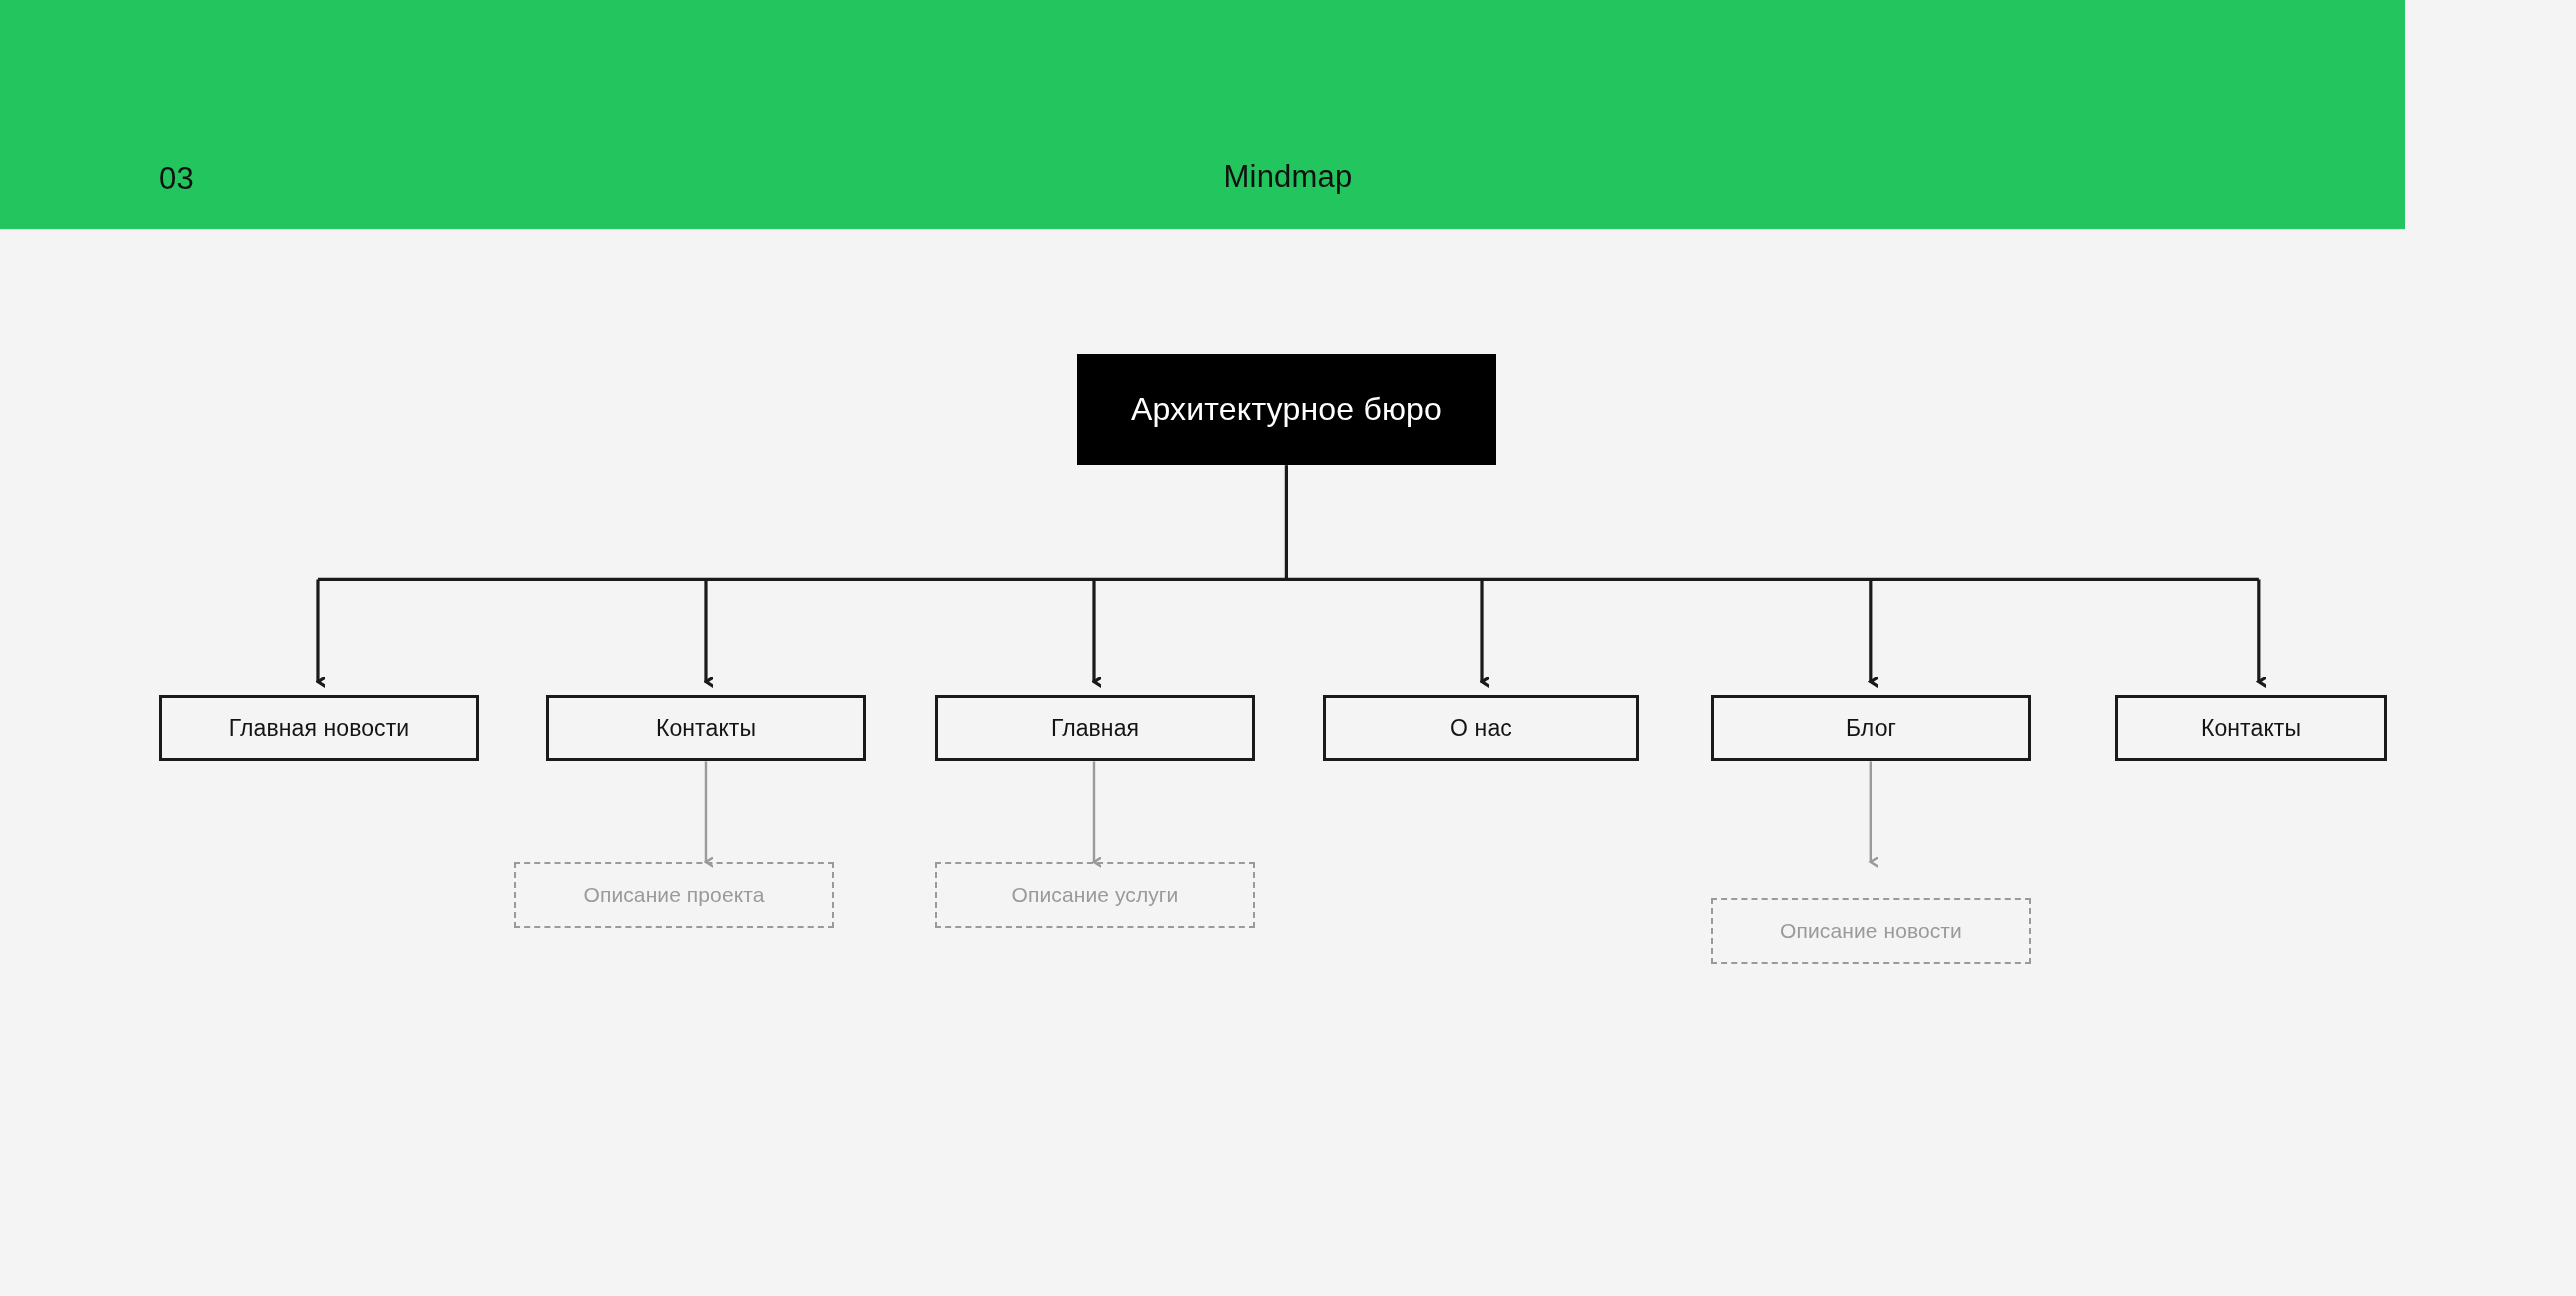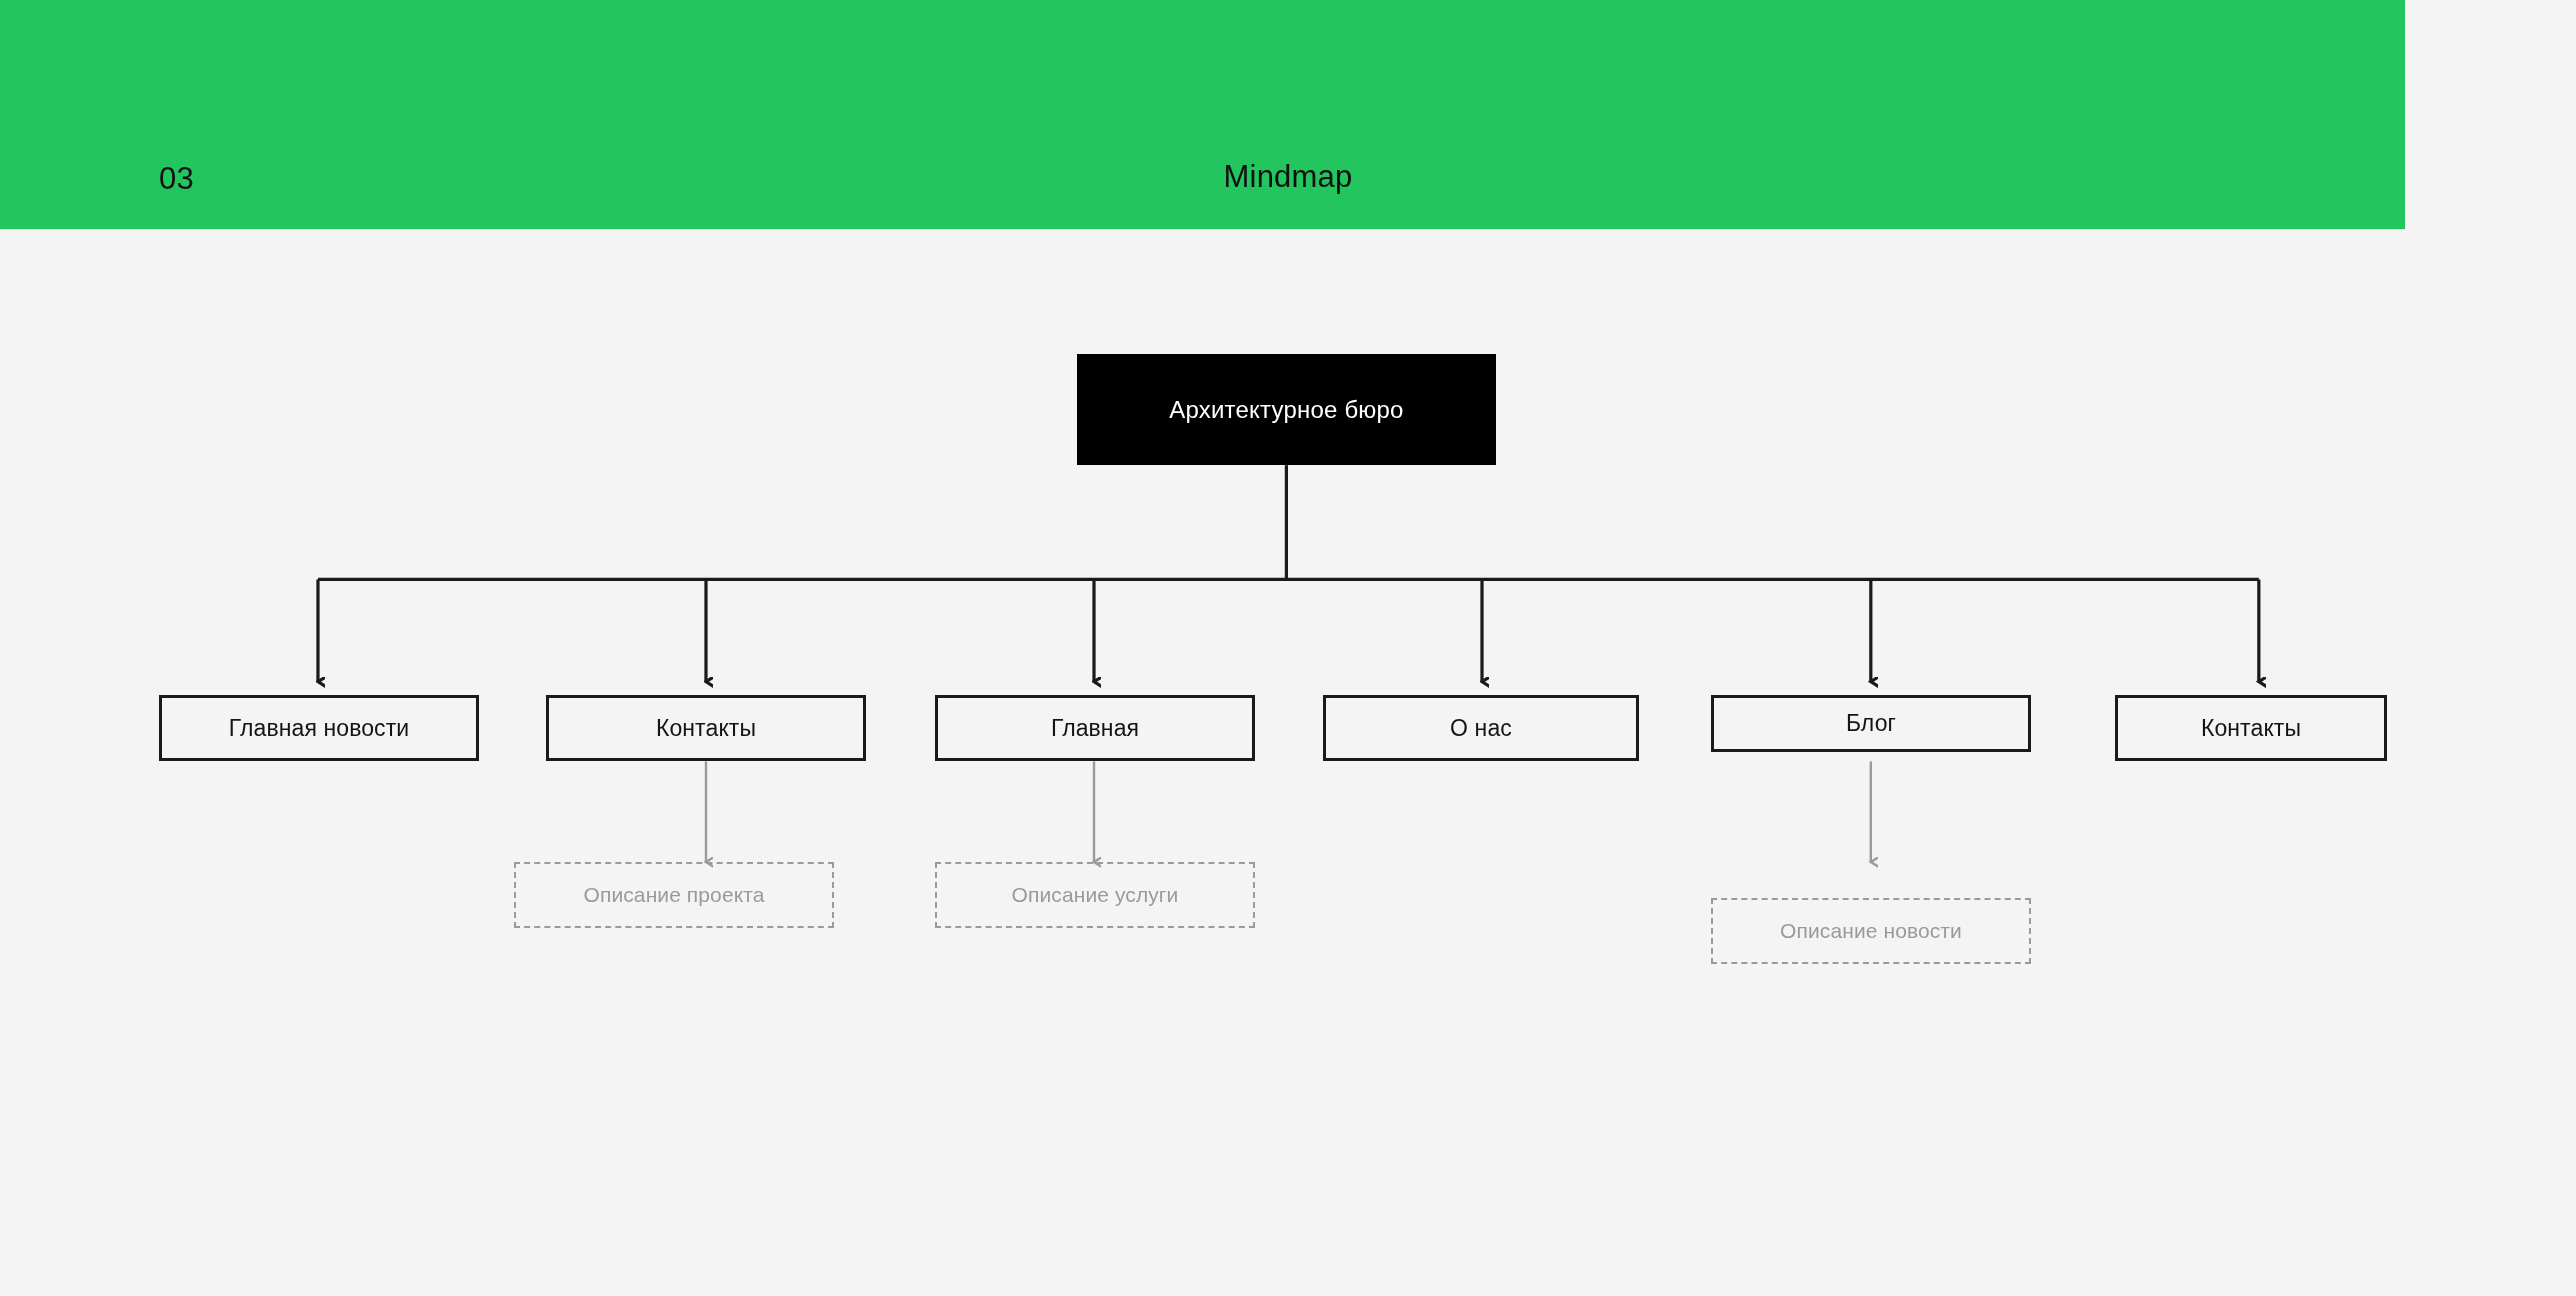--- a/index.html
+++ b/index.html
@@ -76,21 +76,21 @@
     position: absolute;
     display: flex;
     align-items: center;
     justify-content: center;
     text-align: center;
   }
 
   .node-root {
     background: #000000;
     color: #ffffff;
-    font-size: 24px;
+    font-size: 32px;
     font-weight: 400;
     letter-spacing: 0.2px;
   }
 
   .node-child {
     background: #f4f4f4;
     border: 3.2px solid #1a1a1a;
     color: #141414;
     font-size: 23px;
     font-weight: 400;
@@ -162,21 +162,21 @@
     </div>
 
     <div class="node node-child" style="left:935px; top:465px; width:320px; height:66px;">
       <span>Главная</span>
     </div>
 
     <div class="node node-child" style="left:1323px; top:465px; width:316px; height:66px;">
       <span>О нас</span>
     </div>
 
-    <div class="node node-child" style="left:1711px; top:465px; width:320px; height:57px;">
+    <div class="node node-child" style="left:1711px; top:465px; width:320px; height:66px;">
       <span>Блог</span>
     </div>
 
     <div class="node node-child" style="left:2099px; top:465px; width:272px; height:66px;margin-left:16px;">
       <span>Контакты</span>
     </div>
 
     <div class="node node-placeholder" style="left:514px; top:632px; width:320px; height:66px;">
       <span>Описание проекта</span>
     </div>

